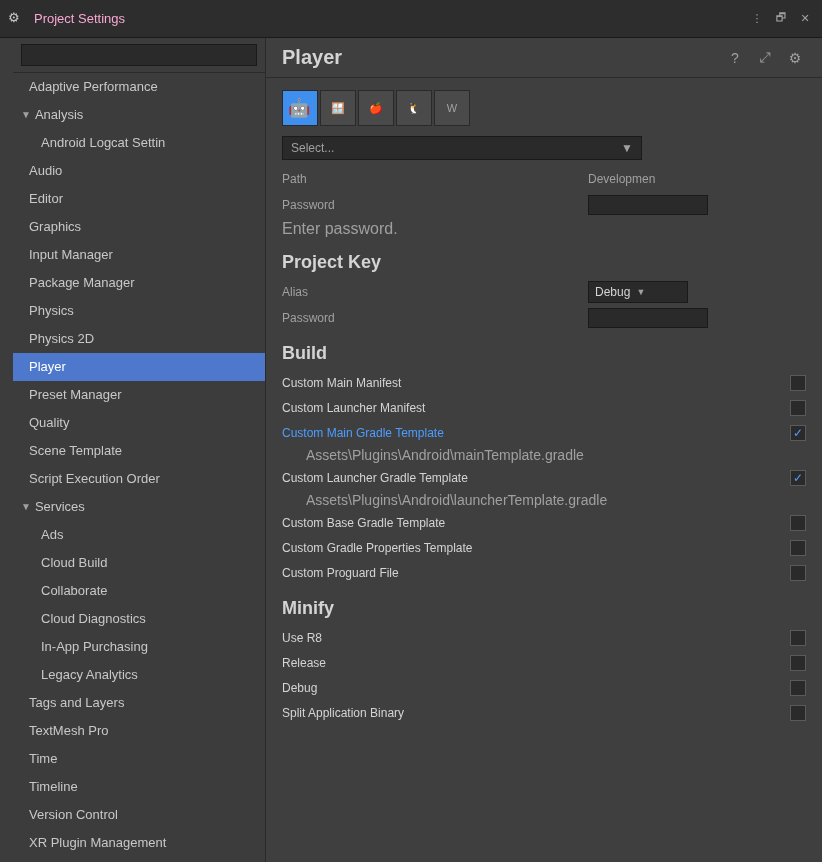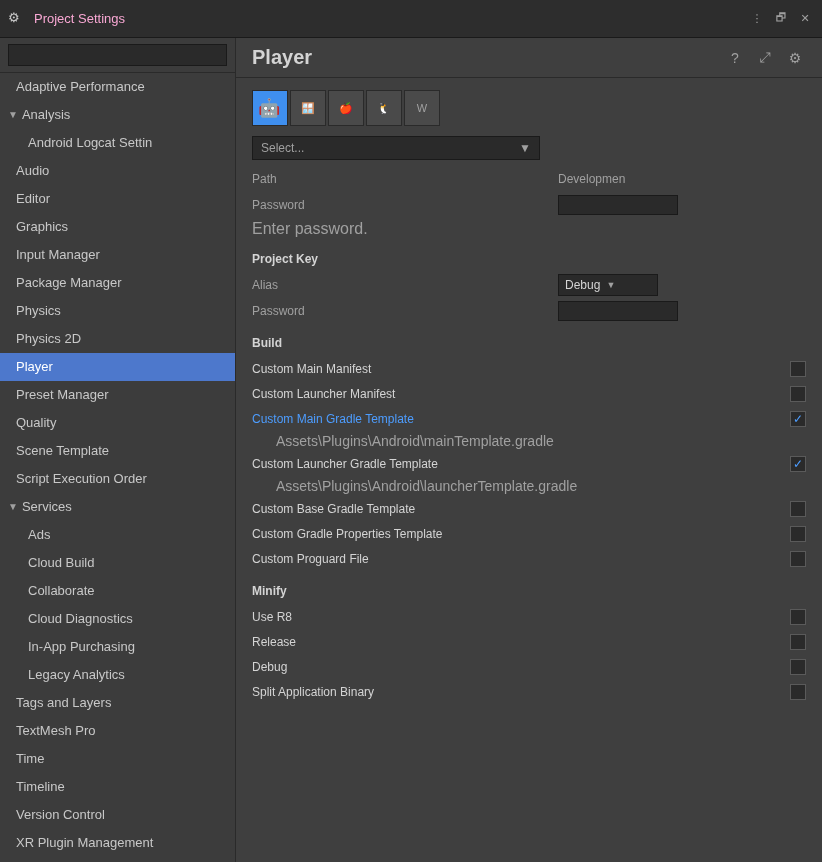--- a/index.html
+++ b/index.html
@@ -49,25 +49,26 @@
     }
 
     
     .main-container {
       display: flex;
       height: calc(862px - 38px);
     }
 
     
     .sidebar {
-      width: 236px;
+      width: 266px;
       background: #3c3c3c;
       border-right: 1px solid #2a2a2a;
       overflow-y: auto;
       flex-shrink: 0;
+      padding-left: 13px;
     }
     .search-bar {
       padding: 6px 8px;
       background: #3c3c3c;
       border-bottom: 1px solid #2a2a2a;
     }
     .search-input {
       width: 100%;
       background: #2a2a2a;
       border: 1px solid #1a1a1a;
@@ -185,21 +186,21 @@
       color: #fff;
     }
 
     
     .select-row {
       display: flex;
       align-items: center;
       margin-bottom: 8px;
     }
     .select-dropdown {
-      width: 288px;
+      width: 360px;
       background: #2a2a2a;
       border: 1px solid #1a1a1a;
       color: #a0a0a0;
       padding: 3px 8px;
       height: 24px;
       font-size: 12px;
       cursor: pointer;
       display: flex;
       align-items: center;
       justify-content: space-between;
@@ -231,21 +232,21 @@
       color: #d4d4d4;
     }
     .hint-text {
       color: #a0a0a0;
       font-size: 16px;
       margin-bottom: 8px;
     }
 
     
     .section-header {
-      font-size: 12px;
+      font-size: 18px;
       font-weight: bold;
       color: #d4d4d4;
       margin-top: 14px;
       margin-bottom: 8px;
     }
 
     
     .checkbox-row {
       display: flex;
       align-items: center;

